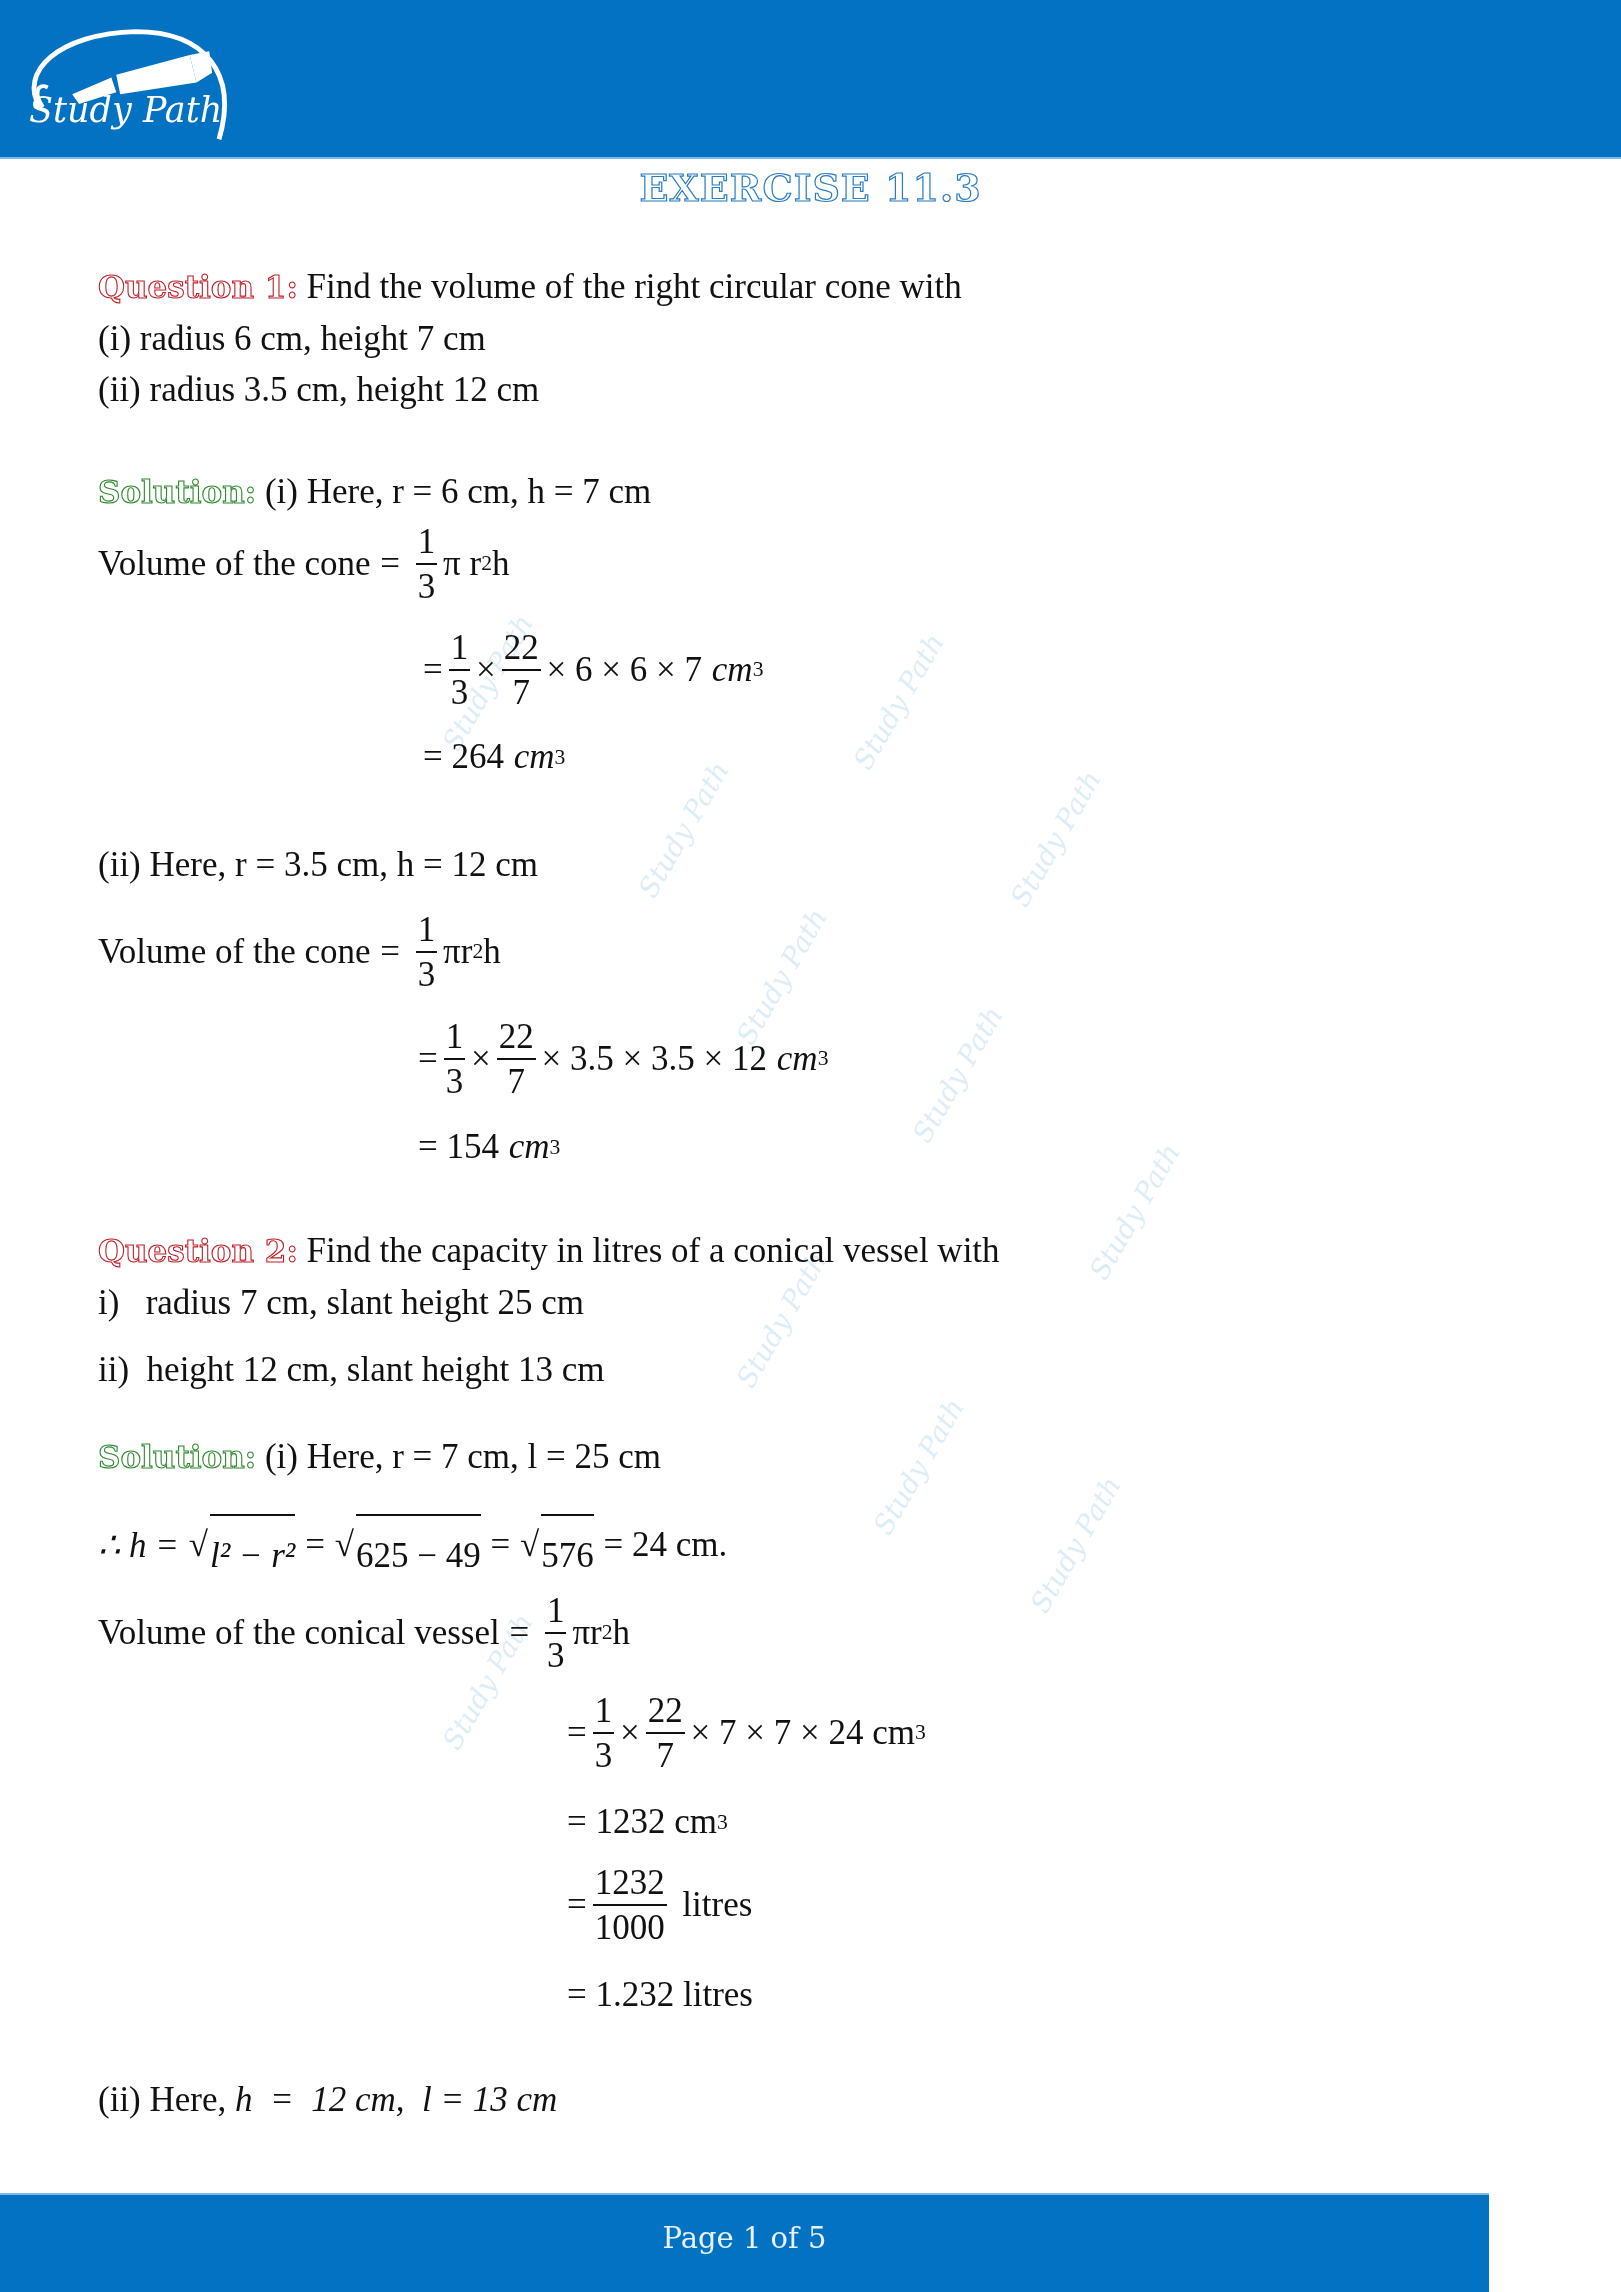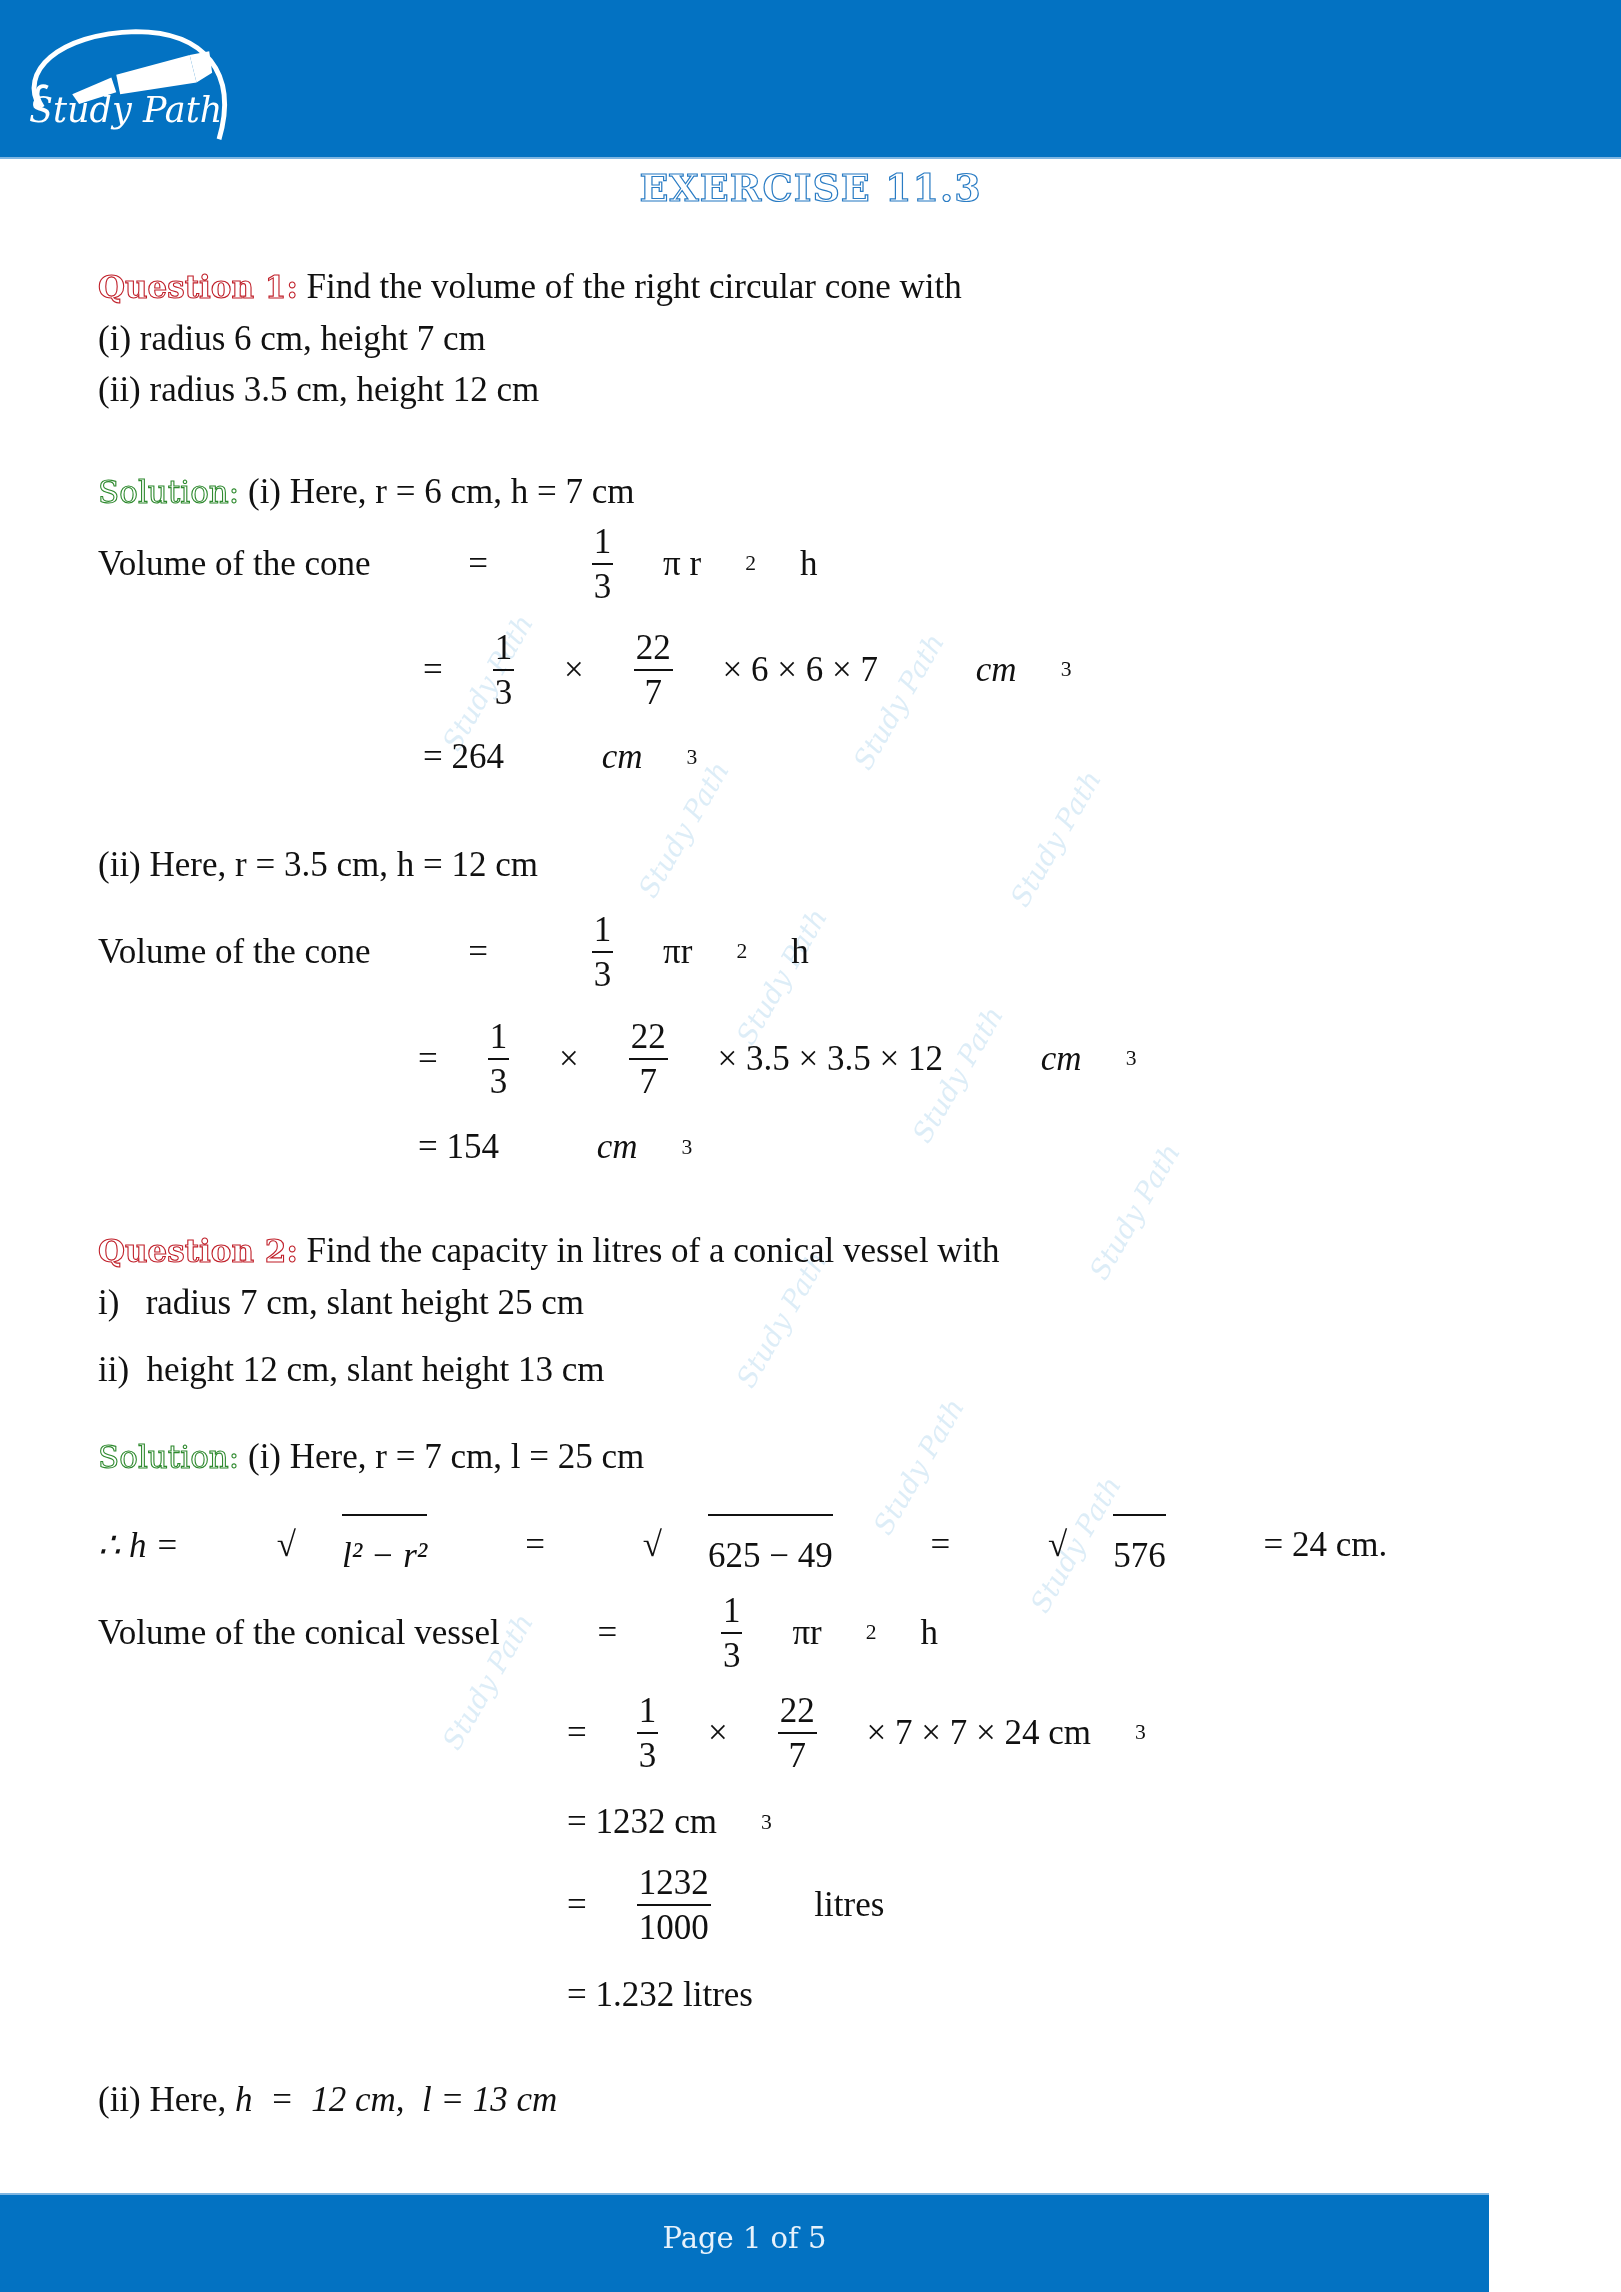--- a/index.html
+++ b/index.html
@@ -30,23 +30,23 @@
     .line {
       position: absolute; left: 98px; font-size: 35px; white-space: nowrap;
       font-family: "Liberation Serif", serif;
     }
     .lbl-q {
       font-family: "DejaVu Serif", serif; color: #fff; -webkit-text-stroke: 1.1px #c0202a;
       font-size: 31px; font-weight: bold;
     }
     .lbl-s {
       font-family: "DejaVu Serif", serif; color: #fff; -webkit-text-stroke: 1.1px #2f8a2f;
-      font-size: 31px; font-weight: normal;
-    }
-    .math { position: absolute; font-size: 35px; white-space: nowrap; display: flex; align-items: center; gap: 44px; }
+      font-size: 31px; font-weight: bold;
+    }
+    .math { position: absolute; font-size: 35px; white-space: nowrap; display: flex; align-items: center; }
     .frac { display: inline-flex; flex-direction: column; align-items: center; margin: 0 5.9px; line-height: 1; }
     .frac .num { padding: 0 2px 3.9px; border-bottom: 2.9px solid #111; }
     .frac .den { padding-top: 3.9px; }
     .it { font-style: italic; }
     sup { font-size: 21.6px; vertical-align: 15.7px; }
     .sqrt { border-top: 2.5px solid #111; padding-top: 20px; margin-left: 2px; }
     .gap { display: inline-block; width: 9.8px; }
     .footer {
       position: absolute; left: 0; bottom: 0; width: 1489px; height: 98px;
       background: #0372c2; border-top: 2.9px solid #7fb6e2;

